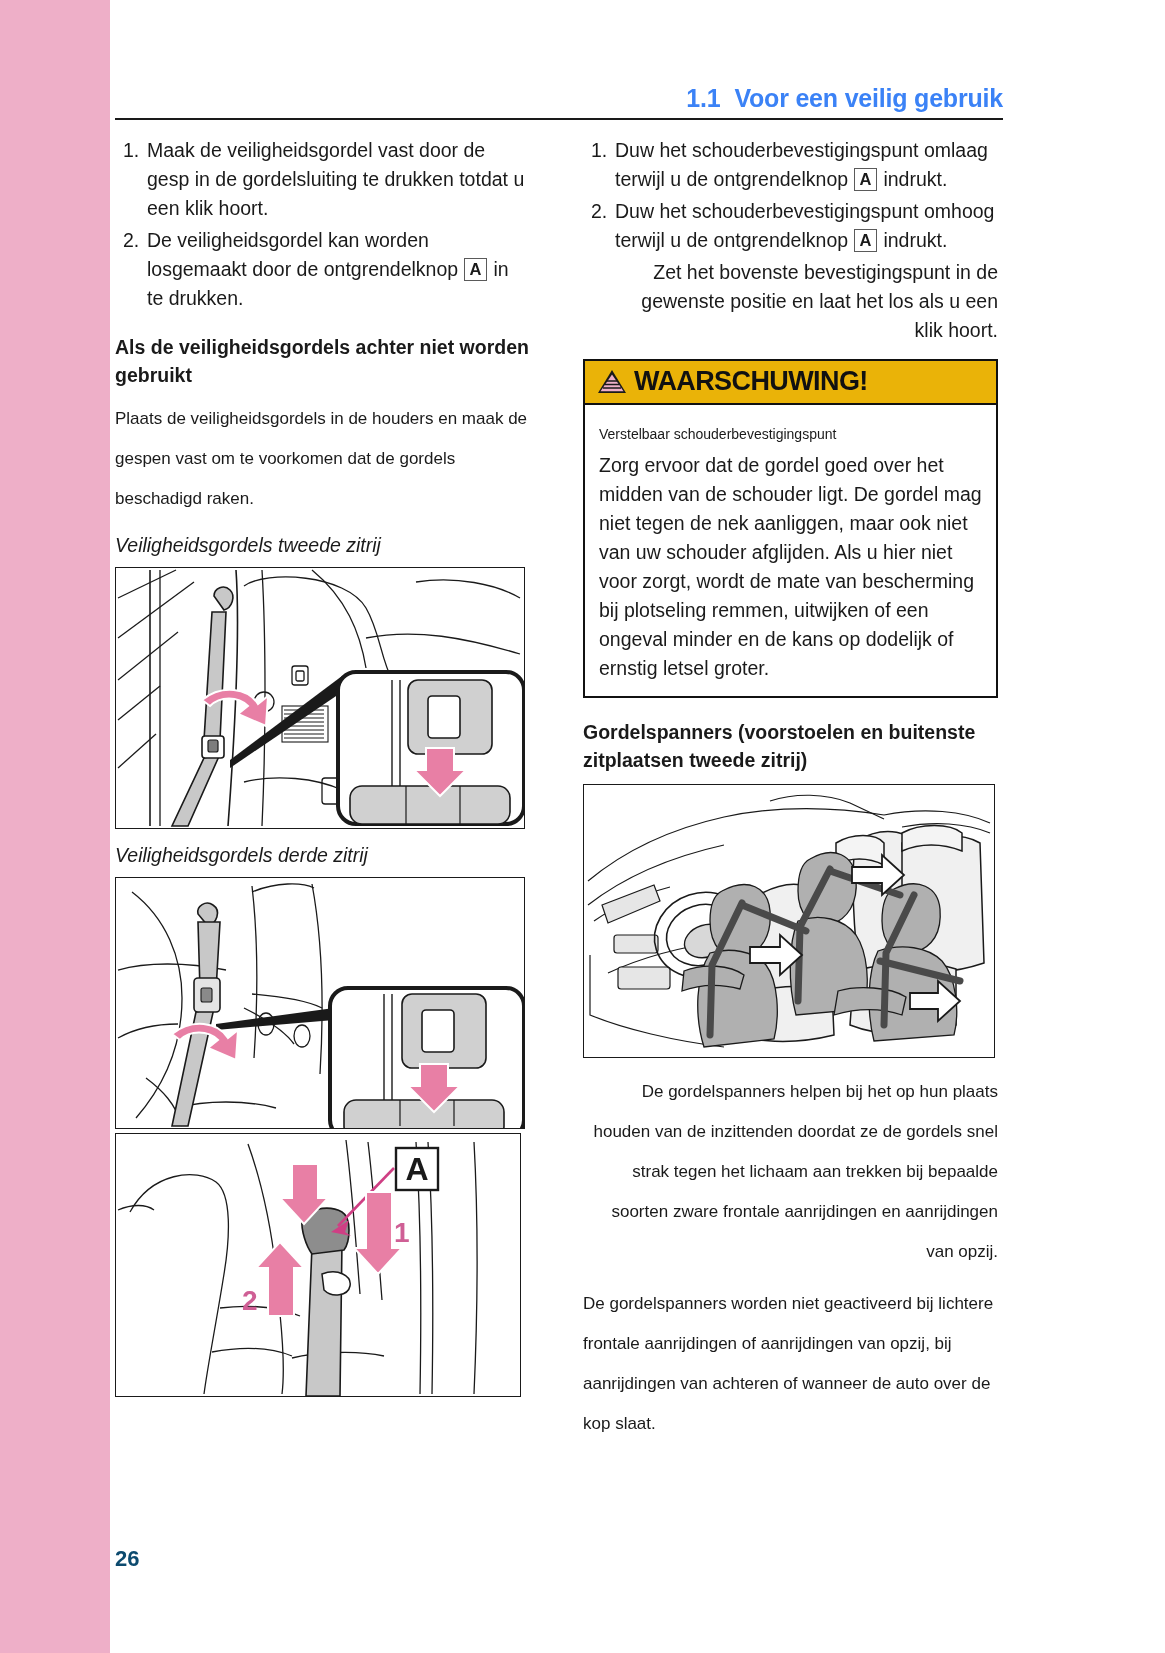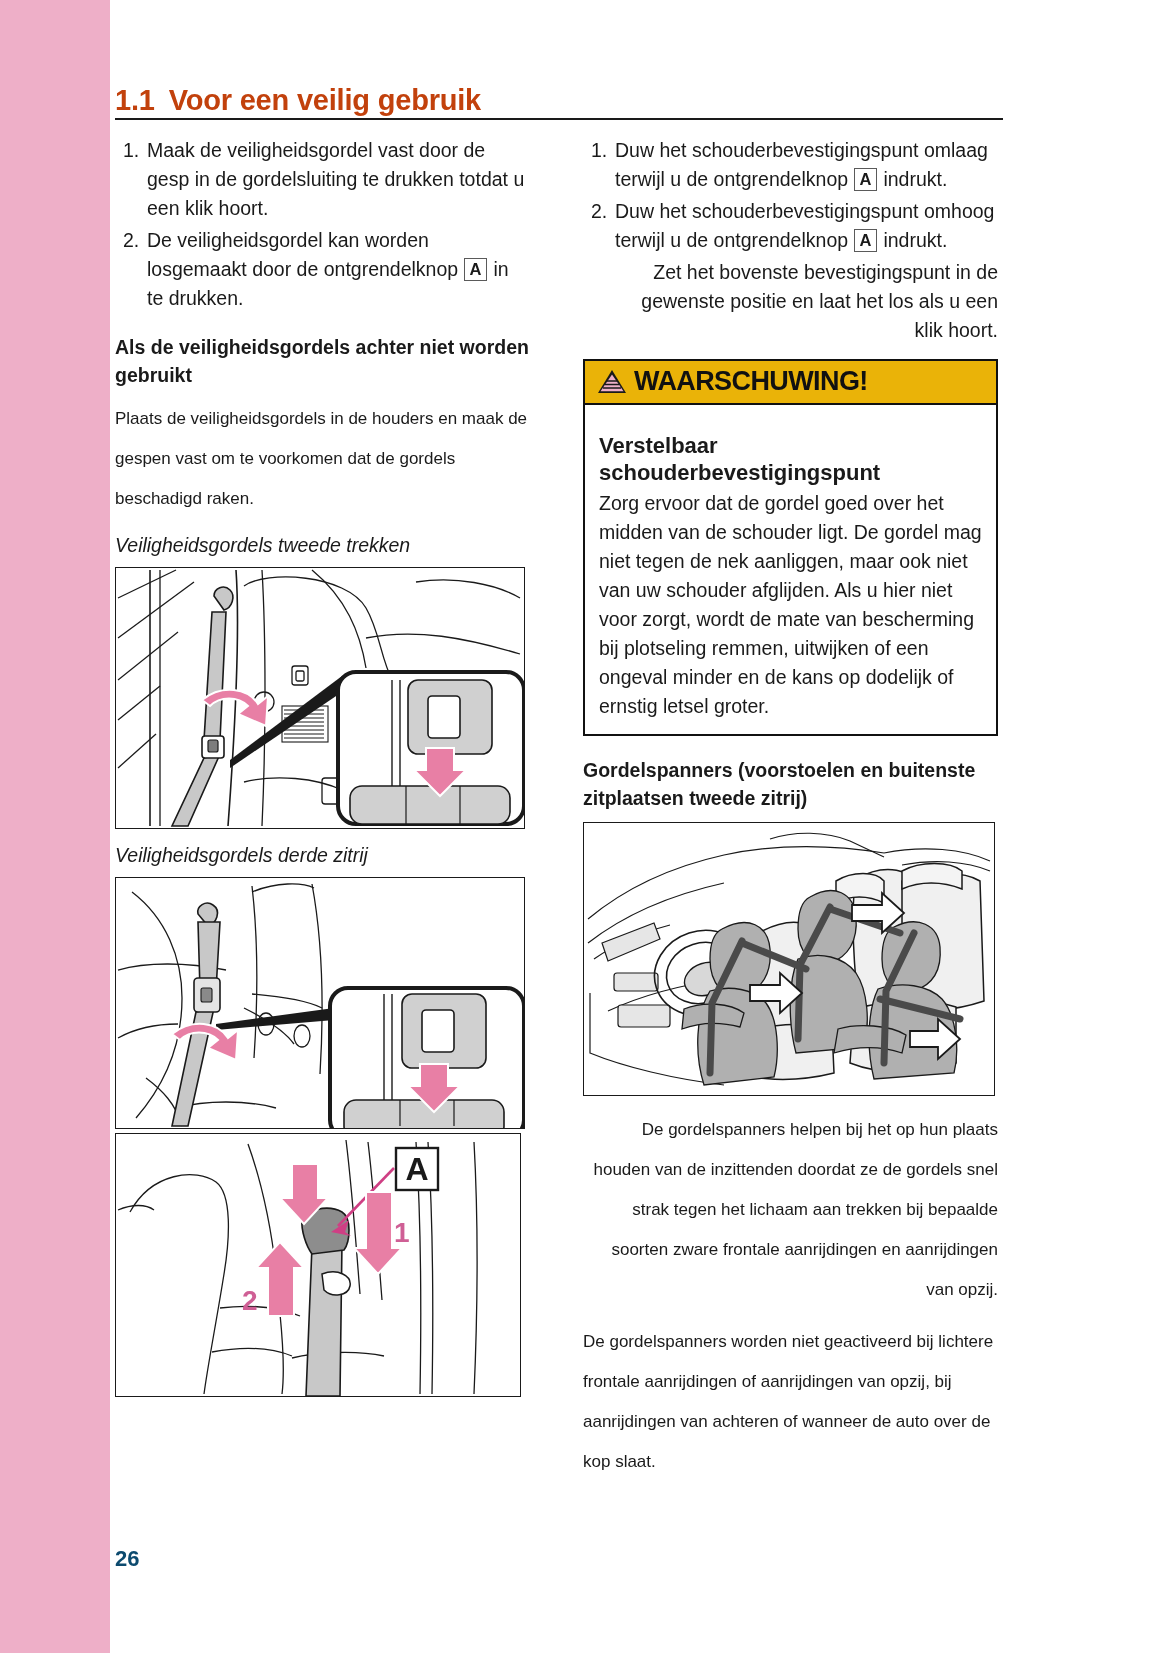--- a/index.html
+++ b/index.html
@@ -27,24 +27,25 @@
     left: 110px;
     top: 0;
     width: 1055px;
     height: 1653px;
   }
   .section-head {
     position: absolute;
     left: 5px;
     top: 84px;
     width: 888px;
-    font-size: 29px;
+    font-size: 25px;
     font-weight: bold;
     letter-spacing: -0.2px;
-    color: #c2410c;
+    color: #3b82f6;
+    text-align: right;
   }
   .section-head .num { margin-right: 14px; }
   .head-rule {
     position: absolute;
     left: 5px;
     top: 118px;
     width: 888px;
     height: 2px;
     background: #1a1a1a;
   }
@@ -141,24 +142,24 @@
     gap: 7px;
   }
   .warn-bar .warn-title {
     font-size: 27px;
     font-weight: bold;
     letter-spacing: -0.6px;
     color: #111;
   }
   .warn-body { padding: 11px 14px 13px 14px; }
   .warn-body h4 {
-    font-size: 22px;
+    font-size: 14px;
     line-height: 27px;
-    font-weight: bold;
-    margin: 16px 0 3px 0;
+    font-weight: normal;
+    margin: 5px 0 3px 0;
   }
   .warn-body p {
     font-size: 19.5px;
     line-height: 29px;
     margin: 0;
   }
 
   .page-num {
     position: absolute;
     left: 5px;
@@ -191,21 +192,21 @@
       <li>
         <span class="mk">2.</span><span>De veiligheidsgordel kan worden losgemaakt door de ontgrendelknop</span>
         <span class="akey">A</span><span>in te drukken.</span>
       </li>
     </ol>
 
     <h3 class="bold-head">Als de veiligheidsgordels achter niet worden gebruikt</h3>
 
     <p class="body">Plaats de veiligheidsgordels in de houders en maak de gespen vast om te voorkomen dat de gordels beschadigd raken.</p>
 
-    <p class="caption-it">Veiligheidsgordels tweede trekken</p>
+    <p class="caption-it">Veiligheidsgordels tweede zitrij</p>
 
     <div class="figure fig-a">
       <svg width="408" height="260" viewBox="0 0 408 260">
         <g fill="none" stroke="#1a1a1a" stroke-width="1.3">
           <path d="M2 30 L60 2"></path>
             <path d="M2 70 L78 14"></path>
             <path d="M2 112 L62 64"></path>
           <path d="M2 152 L44 118"></path>
             <path d="M2 200 L40 166"></path>
           <path d="M34 2 L34 258" stroke-width="1.6"></path>

